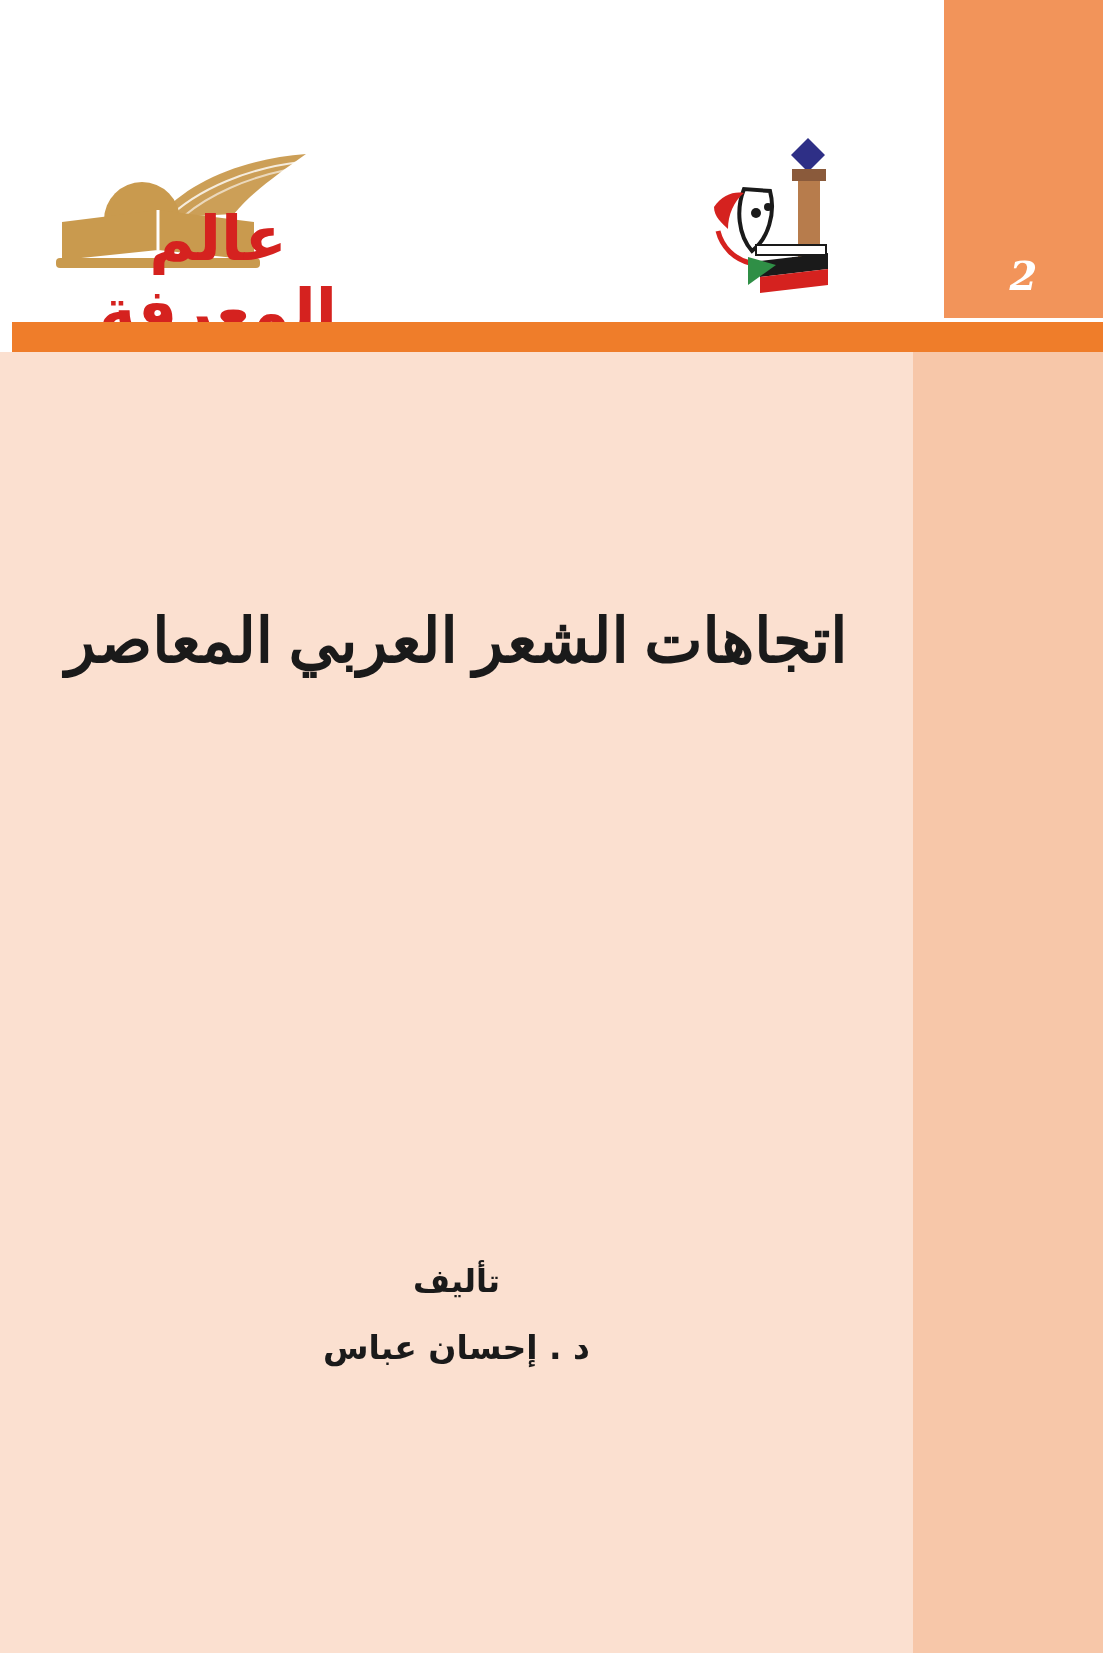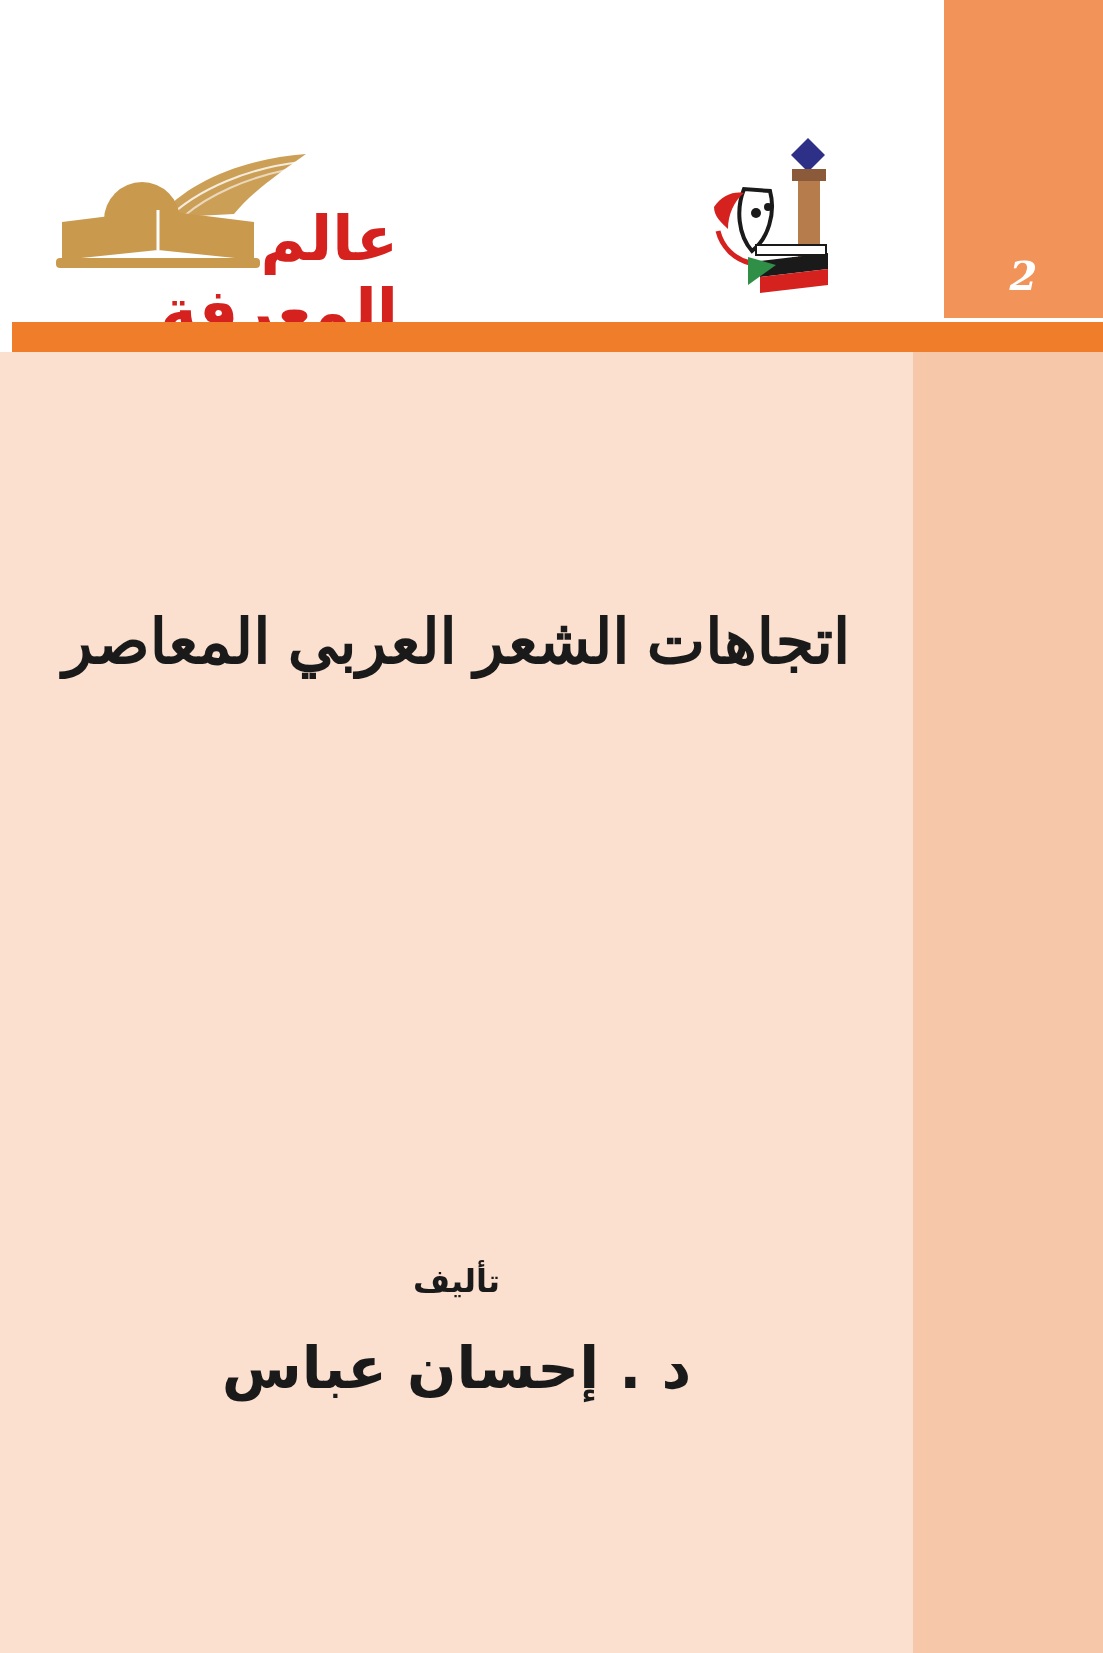--- a/index.html
+++ b/index.html
@@ -81,20 +81,21 @@
     top: 140px;
     width: 360px;
     height: 170px;
   }
   .logo svg { display: block; }
   .logo-text {
     position: absolute;
     left: 0;
     top: 62px;
     width: 360px;
+    text-align: center;
     color: #d5221f;
     font-size: 62px;
     font-weight: bold;
     direction: rtl;
     font-family: "DejaVu Sans", "Liberation Sans", sans-serif;
   }
 
   
   .emblem {
     position: absolute;
@@ -109,21 +110,21 @@
     position: absolute;
     left: 0;
     top: 600px;
     width: 913px;
     text-align: center;
     color: #1a1a1a;
     font-size: 62px;
     font-weight: bold;
     line-height: 1.35;
     direction: rtl;
-    font-family: Liberation Sans, sans-serif;
+    font-family: Liberation Serif, serif;
   }
 
   
   .byline-label {
     position: absolute;
     left: 0;
     top: 1262px;
     width: 913px;
     text-align: center;
     color: #1a1a1a;
@@ -131,24 +132,23 @@
     font-weight: bold;
     direction: rtl;
   }
   .author-name {
     position: absolute;
     left: 0;
     top: 1328px;
     width: 913px;
     text-align: center;
     color: #1a1a1a;
-    font-size: 58px;
-    font-weight: bold;
-    direction: rtl;
-    margin-top: 6px;
+    font-size: 33px;
+    font-weight: bold;
+    direction: rtl;
   }
 </style>
 </head>
 <body>
 
 <div class="page">
 
   <div class="top-band"></div>
 
   <div class="logo">

